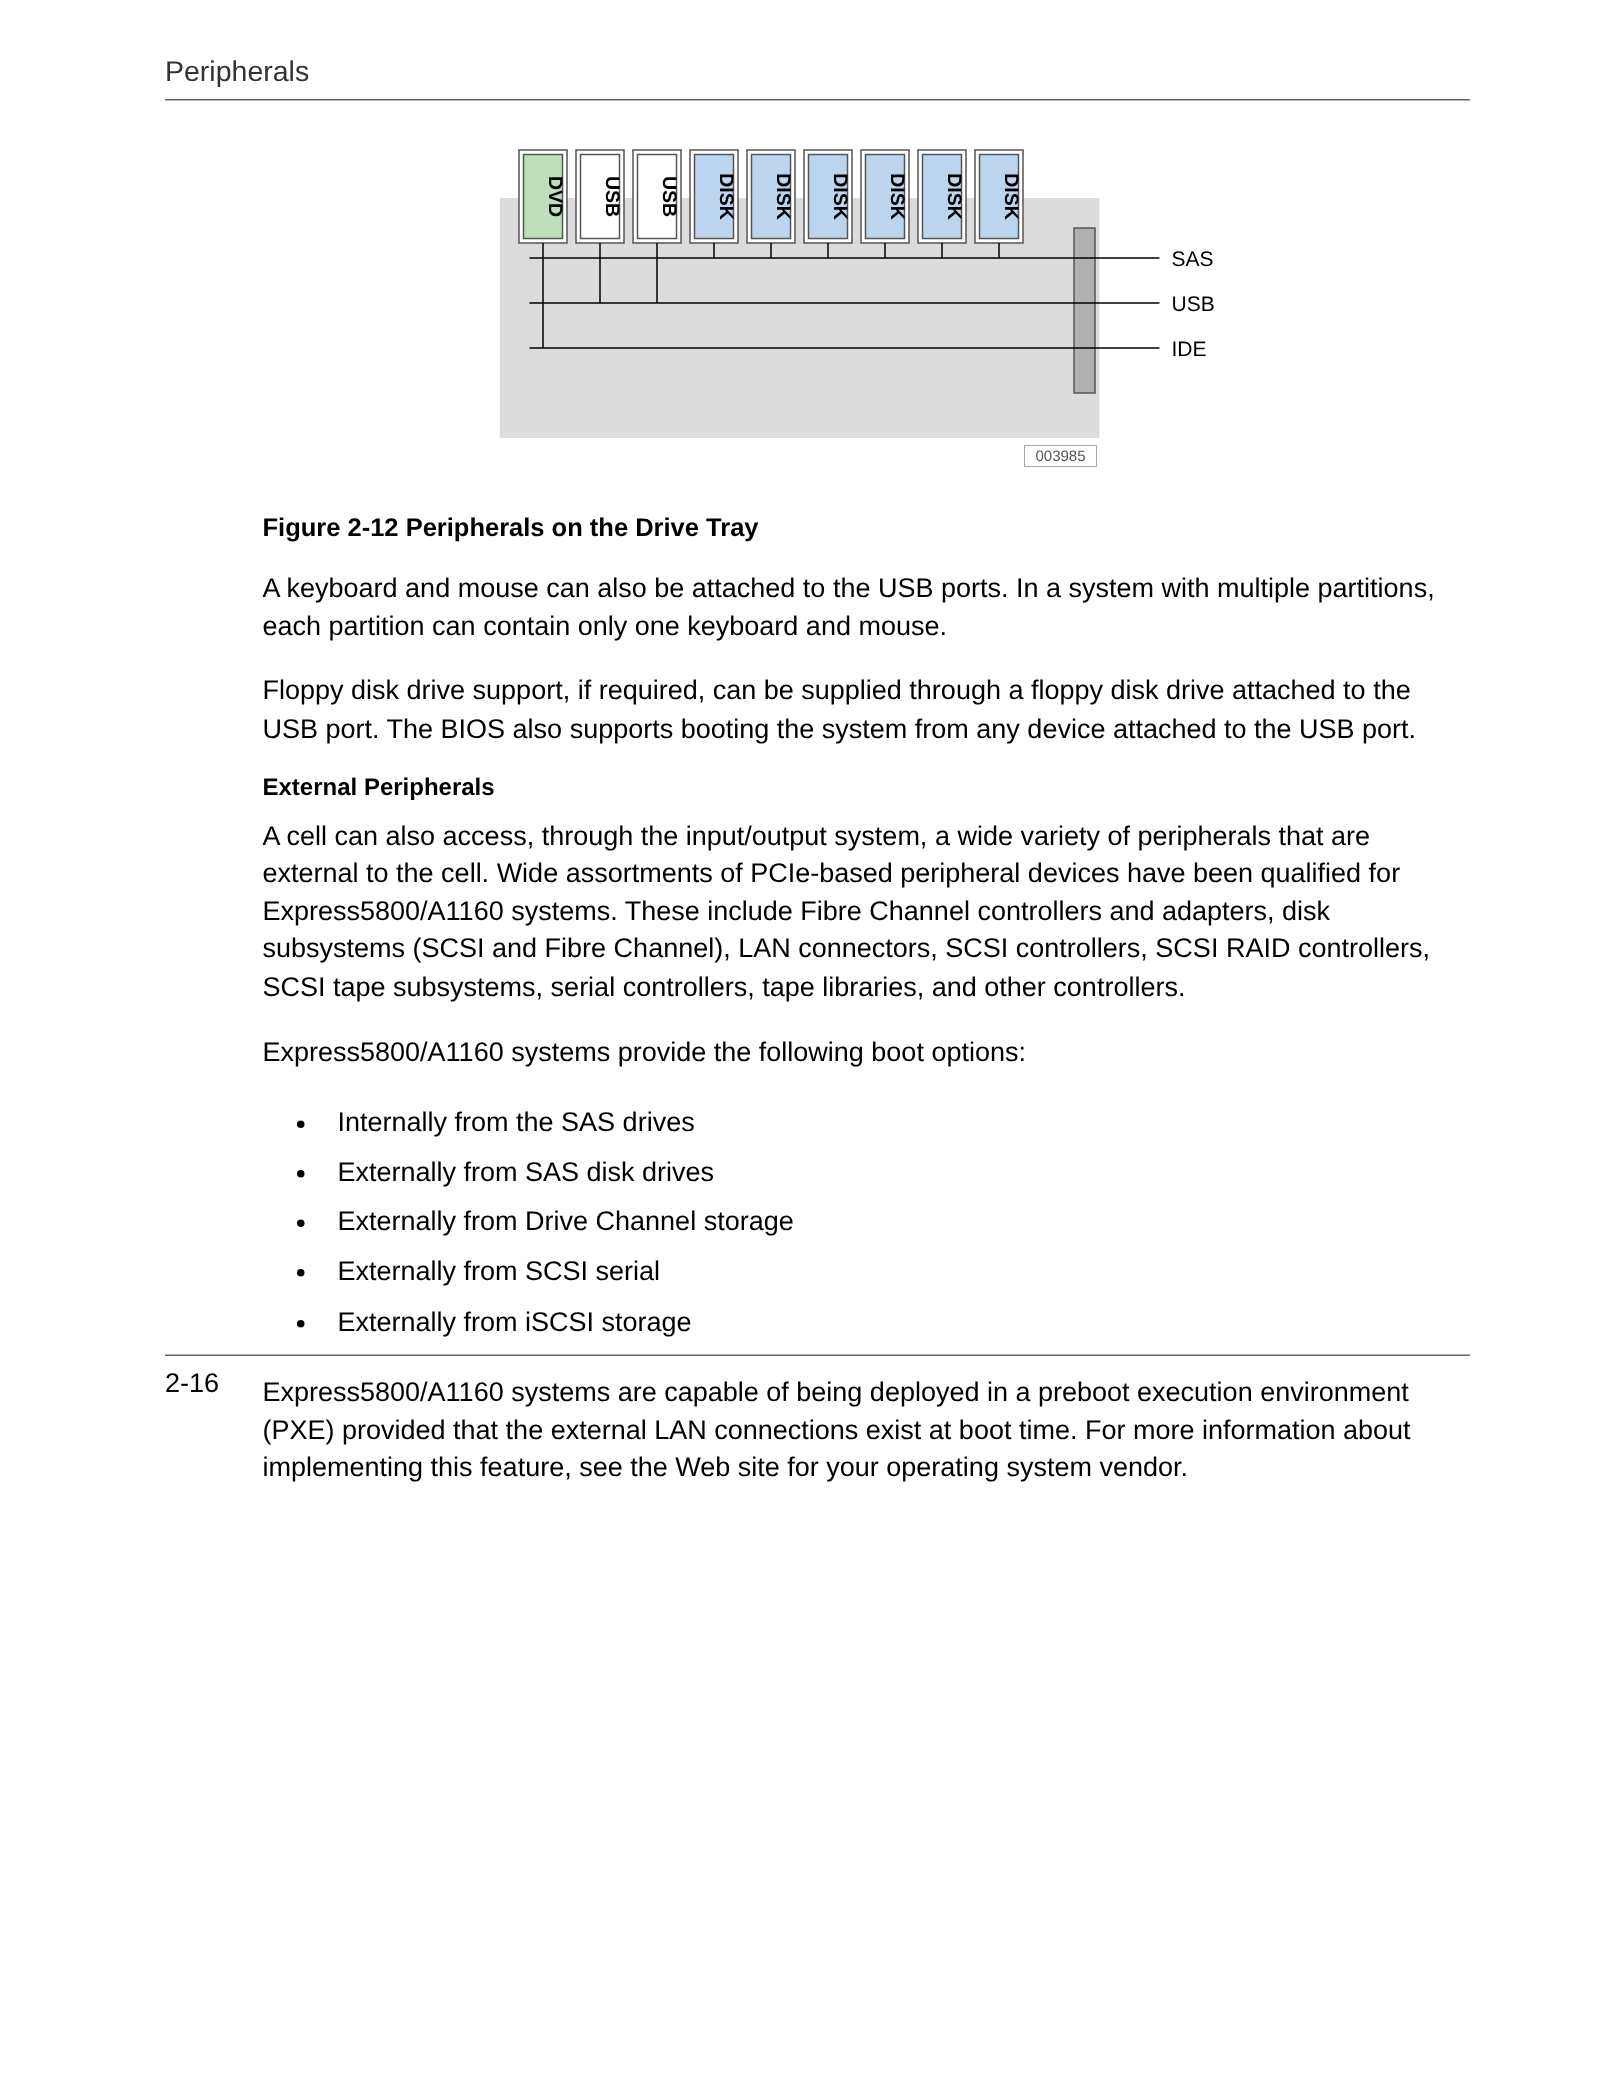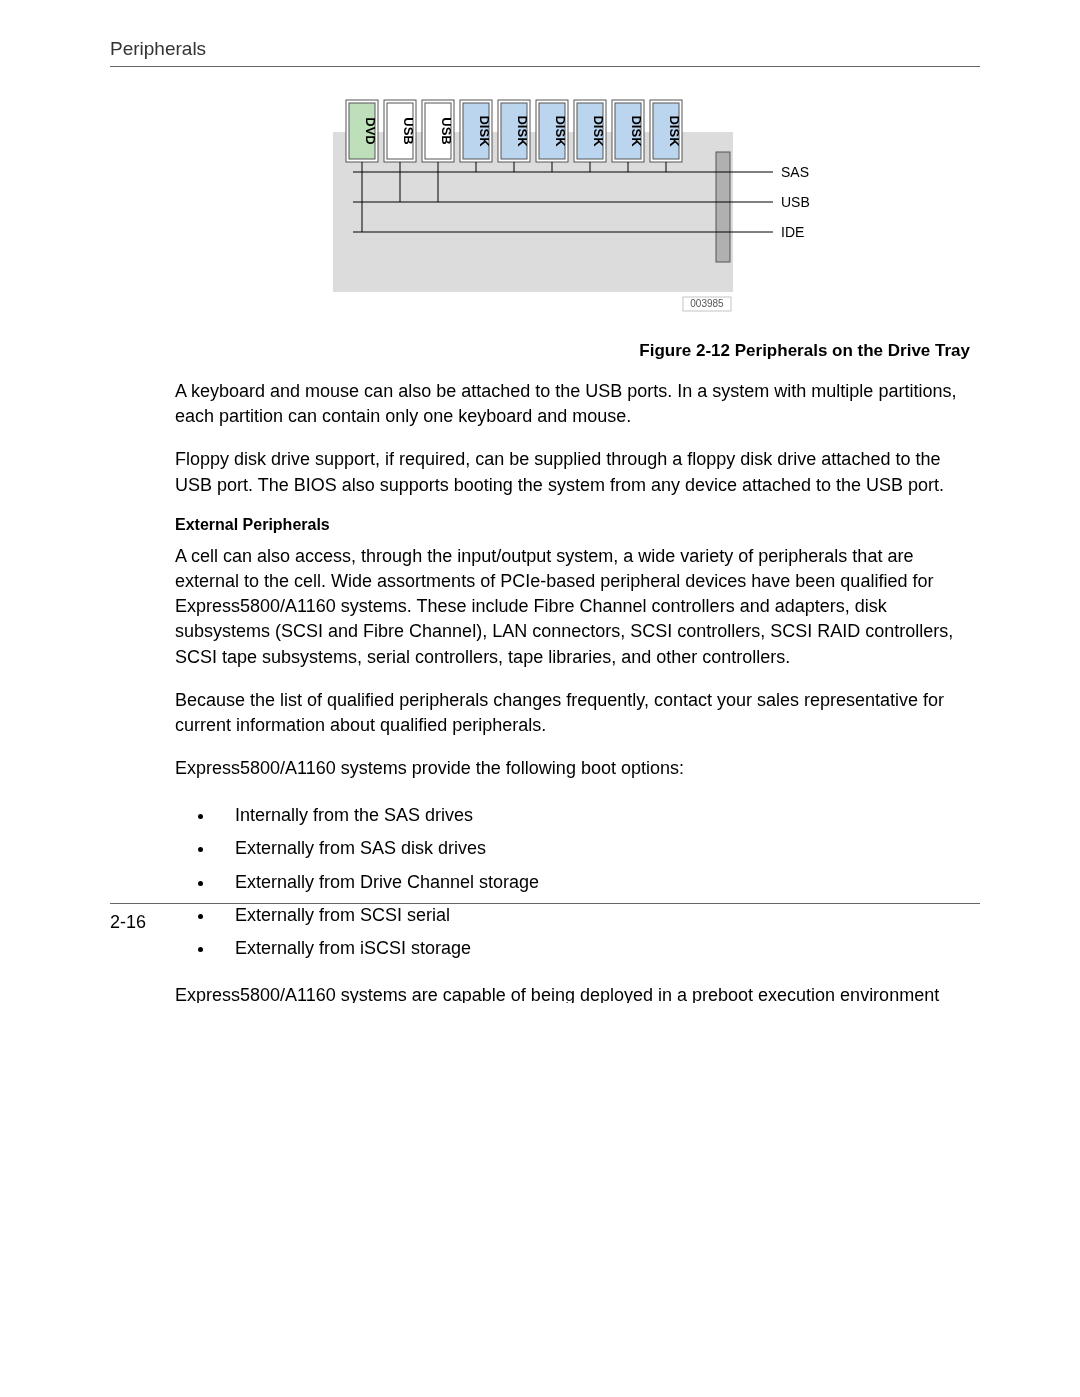--- a/index.html
+++ b/index.html
@@ -34,21 +34,21 @@
   .figure-wrap {
     margin: 0 auto 12px auto;
     text-align: center;
   }
   .figure-svg-holder {
     display: inline-block;
   }
   .figure-caption {
     font-weight: bold;
     font-size: 17px;
-    text-align: right;
+    text-align: left;
     margin: 10px 0 18px 0;
   }
   p.body {
     font-size: 18px;
     line-height: 1.4;
     margin: 0 0 18px 0;
   }
   .subhead {
     font-weight: bold;
     font-size: 16px;
@@ -57,21 +57,21 @@
   ul.boot {
     margin: 0 0 18px 0;
     padding-left: 40px;
   }
   ul.boot li {
     font-size: 18px;
     line-height: 1.4;
     padding: 4px 0;
     list-style: disc;
   }
-  ul.boot li span { margin-left: 20px; display:inline-block;text-align:center;}
+  ul.boot li span { margin-left: 10px; display:inline-block;text-align:center;}
   .footer-area {
     position: absolute;
     bottom: 70px;
     left: 110px;
     right: 100px;
   }
   .footer-rule {
     border: none;
     border-top: 1px solid #666;
     margin: 0 0 8px 0;
@@ -156,21 +156,20 @@
         </svg>
       </div>
       <div class="figure-caption">Figure 2-12 Peripherals on the Drive Tray</div>
     </div>
 
     <p class="body"> A keyboard and mouse can also be attached to the USB ports. In a system with multiple partitions, each partition can contain only one keyboard and mouse.</p>
     <p class="body">Floppy disk drive support, if required, can be supplied through a floppy disk drive attached to the USB port. The BIOS also supports booting the system from any device attached to the USB port.</p>
 
     <div class="subhead">External Peripherals</div>
     <p class="body">A cell can also access, through the input/output system, a wide variety of peripherals that are external to the cell. Wide assortments of PCIe-based peripheral devices have been qualified for Express5800/A1160 systems. These include Fibre Channel controllers and adapters, disk subsystems (SCSI and Fibre Channel), LAN connectors, SCSI controllers, SCSI RAID controllers, SCSI tape subsystems, serial controllers, tape libraries, and other controllers.</p>
-    <p class="body">Because the list of qualified peripherals changes frequently, contact your sales representative for current information about qualified peripherals.</p>
 
     <p class="body">Express5800/A1160 systems provide the following boot options:</p>
 
     <ul class="boot" id="boot-list">
         <li><span>Internally from the SAS drives</span></li>
         <li><span>Externally from SAS disk drives</span></li>
         <li><span>Externally from Drive Channel storage</span></li>
         <li><span>Externally from SCSI serial</span></li>
         <li><span>Externally from iSCSI storage</span></li>
       </ul>

